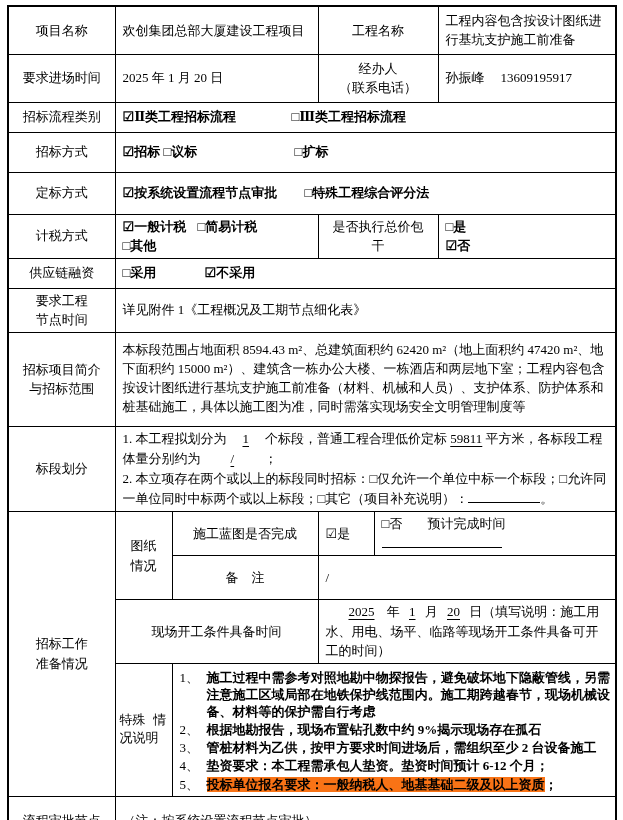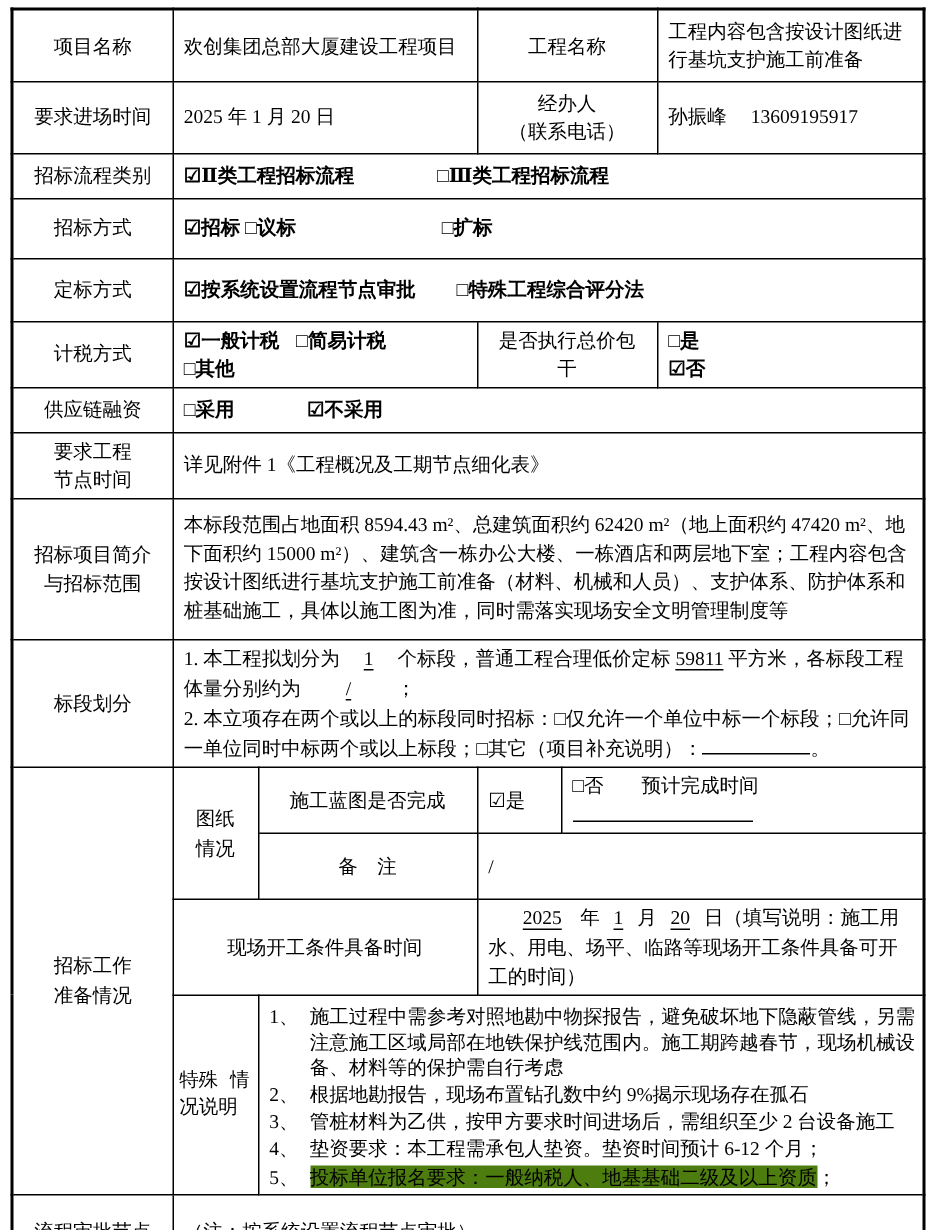--- a/index.html
+++ b/index.html
@@ -20,22 +20,22 @@
   .pad14{padding:0 16px;}
   .pad28{padding:0 30px;}
   .pad8{padding:0 9px;}
   .pad5{padding:0 6px;}
   .blank{display:inline-block;border-bottom:1px solid #000;height:13px;vertical-align:baseline;}
   .b120{width:120px;}
   .b70{width:72px;}
   p.cellp{margin:0;}
   .item{display:flex;line-height:1.32;margin:1px 0;}
   .item .num{width:27px;flex-shrink:0;}
-  .item .txt{flex:1;}
-  .hl{background:#4d7c0f;text-align:right;}
+  .item .txt{flex:1;font-weight:bold;}
+  .hl{background:#f97316;text-align:right;}
   .tight{line-height:1.35;font-family:Liberation Mono, monospace;}
 </style>
 </head>
 <body>
 
 <table class="form">
   <colgroup>
     <col style="width:107px">
       <col style="width:57px">
       <col style="width:126px">

